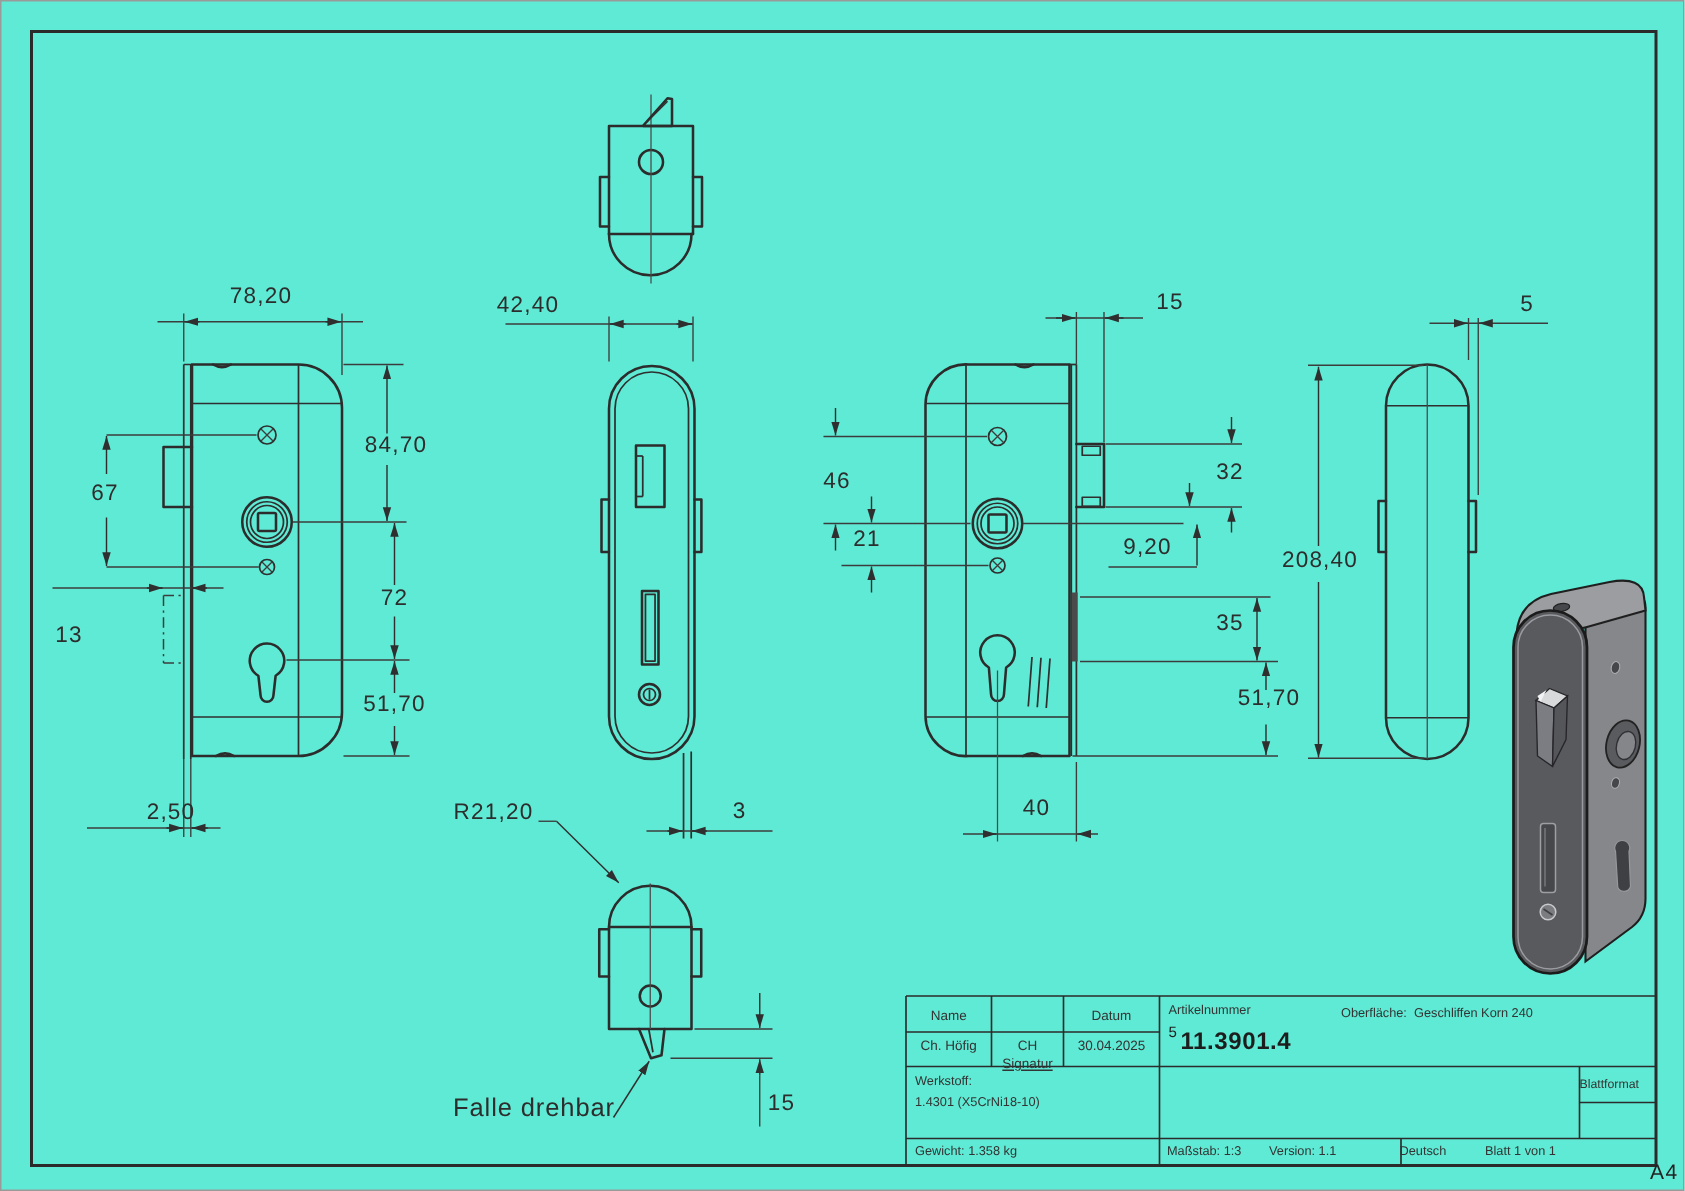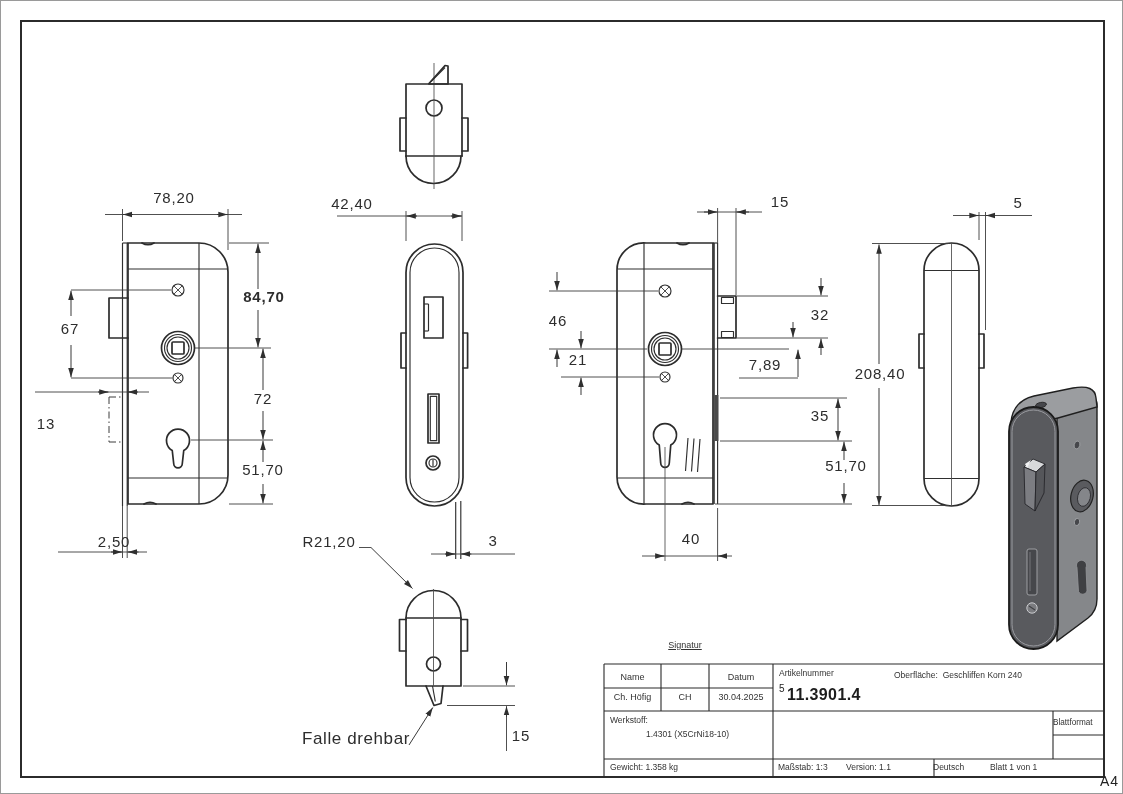--- a/index.html
+++ b/index.html
@@ -1,16 +1,16 @@
 <!DOCTYPE html>
 <html><head>
 <meta charset="utf-8">
 <style>
   html,body{margin:0;padding:0;background:#e8e8e8;}
-  #sheet{position:relative;width:1123px;height:794px;background:#ffffff;
+  #sheet{position:relative;width:1123px;height:794px;background:#5eead4;
          font-family:"Liberation Sans", sans-serif;overflow:hidden;
          border:1px solid #9a9a9a;box-sizing:border-box;}
   #drawing-svg{position:absolute;left:0;top:0;}
   
   .o{stroke:#2c2c2c;stroke-width:1.7;fill:none;stroke-linejoin:round;stroke-linecap:round;}
   .m{stroke:#2f2f2f;stroke-width:1.15;fill:none;stroke-linejoin:round;}
   .t{stroke:#3c3c3c;stroke-width:0.9;fill:none;}
   .c{stroke:#4a4a4a;stroke-width:0.85;fill:none;}
   .h{stroke:#3c3c3c;stroke-width:1;fill:none;stroke-dasharray:7 3 1.5 3;}
   .ar{stroke:#2f2f2f;stroke-width:0.95;fill:none;}
@@ -250,52 +250,52 @@
 
   <g>
     <path class="tbl" d="M603,663 H1103 M603,710 H1103 M603,758 H1103
                          M603,663 V776 M660,663 V710 M708,663 V710 M772,663 V776
                          M603,687 H772 M1052,710 V758 M1052,734 H1103 M933,758 V776"></path>
   </g>
 </svg>
 
 <div class="dim" style="left:139px;top:189px;width:68px;">78,20</div>
 <div class="dim" style="left:321px;top:195px;width:60px;">42,40</div>
-<div class="dim" style="left:235px;top:288px;width:56px;font-weight:bold;">84,70</div>
+<div class="dim" style="left:235px;top:288px;width:56px;">84,70</div>
 <div class="dim" style="left:51px;top:320px;width:36px;">67</div>
 <div class="dim" style="left:27px;top:371px;width:36px;margin-top:44px;">13</div>
 <div class="dim" style="left:244px;top:390px;width:36px;">72</div>
 <div class="dim" style="left:232px;top:461px;width:60px;">51,70</div>
 <div class="dim" style="left:54px;top:533px;width:46px;margin-left:36px;">2,50</div>
 <div class="dim" style="left:477px;top:532px;width:30px;">3</div>
 <div class="dim" style="left:296px;top:533px;width:64px;">R21,20</div>
 <div class="dim dim-lg" style="left:293px;top:729px;width:124px;">Falle drehbar</div>
 <div class="dim" style="left:503px;top:727px;width:34px;">15</div>
 <div class="dim" style="left:761px;top:193px;width:36px;">15</div>
 <div class="dim" style="left:539px;top:312px;width:36px;">46</div>
 <div class="dim" style="left:559px;top:351px;width:36px;">21</div>
 <div class="dim" style="left:801px;top:306px;width:36px;">32</div>
-<div class="dim" style="left:739px;top:356px;width:50px;">7,89</div>
+<div class="dim" style="left:739px;top:356px;width:50px;">9,20</div>
 <div class="dim" style="left:801px;top:407px;width:36px;">35</div>
 <div class="dim" style="left:815px;top:457px;width:60px;">51,70</div>
 <div class="dim" style="left:671px;top:530px;width:38px;">40</div>
 <div class="dim" style="left:847px;top:365px;width:64px;">208,40</div>
 <div class="dim" style="left:1001px;top:194px;width:32px;">5</div>
 
 <div class="tb tb-c" style="left:603px;top:672px;width:57px;">Name</div>
-<div class="tb tb-c" style="left:660px;top:640px;width:48px;text-decoration:underline;">Signatur</div>
+<div class="tb tb-c" style="left:660px;top:704px;width:48px;text-decoration:underline;">Signatur</div>
 <div class="tb tb-c" style="left:708px;top:672px;width:64px;">Datum</div>
 <div class="tb tb-c" style="left:603px;top:692px;width:57px;">Ch. Höfig</div>
 <div class="tb tb-c" style="left:660px;top:692px;width:48px;">CH</div>
 <div class="tb tb-c" style="left:708px;top:692px;width:64px;">30.04.2025</div>
 <div class="tb" style="left:778px;top:668px;font-size:8.5px;">Artikelnummer</div>
 <div class="tb tb-art" style="left:778px;top:682px;"><span class="sup">5</span><span>11.3901.4</span></div>
 <div class="tb" style="left:893px;top:670px;font-size:8.5px;"><span>Oberfläche:</span>&nbsp;&nbsp;<span>Geschliffen Korn 240</span></div>
 <div class="tb" style="left:609px;top:715px;font-size:8.5px;">Werkstoff:</div>
-<div class="tb" style="left:609px;top:729px;font-size:8.5px;margin-left:36px;">1.4301 (X5CrNi18-10)</div>
+<div class="tb" style="left:609px;top:729px;font-size:8.5px;">1.4301 (X5CrNi18-10)</div>
 <div class="tb tb-c" style="left:1052px;top:717px;width:29px;font-size:8.2px;">Blattformat</div>
 <div class="tb tb-c tb-a4" style="left:1052px;top:773px;width:51px;margin-left:31px;">A4</div>
 <div class="tb" style="left:609px;top:762px;font-size:8.5px;">Gewicht: 1.358 kg</div>
 <div class="tb" style="left:777px;top:762px;font-size:8.5px;">Maßstab: 1:3</div>
 <div class="tb" style="left:845px;top:762px;font-size:8.5px;">Version: 1.1</div>
 <div class="tb" style="left:890px;top:762px;font-size:8.5px;padding-left:42px;">Deutsch</div>
 <div class="tb" style="left:941px;top:762px;font-size:8.5px;padding-left:48px;">Blatt 1 von 1</div>
 
 </div>
 

